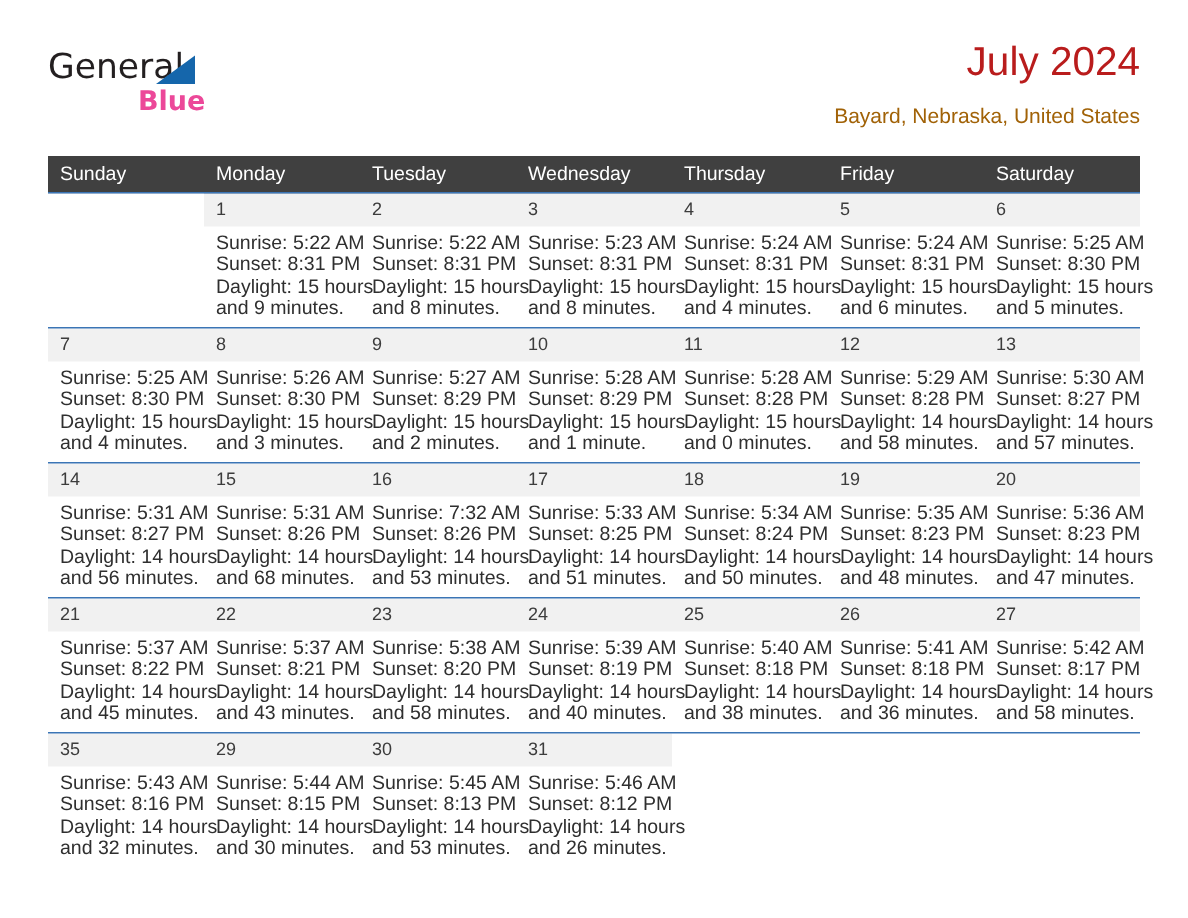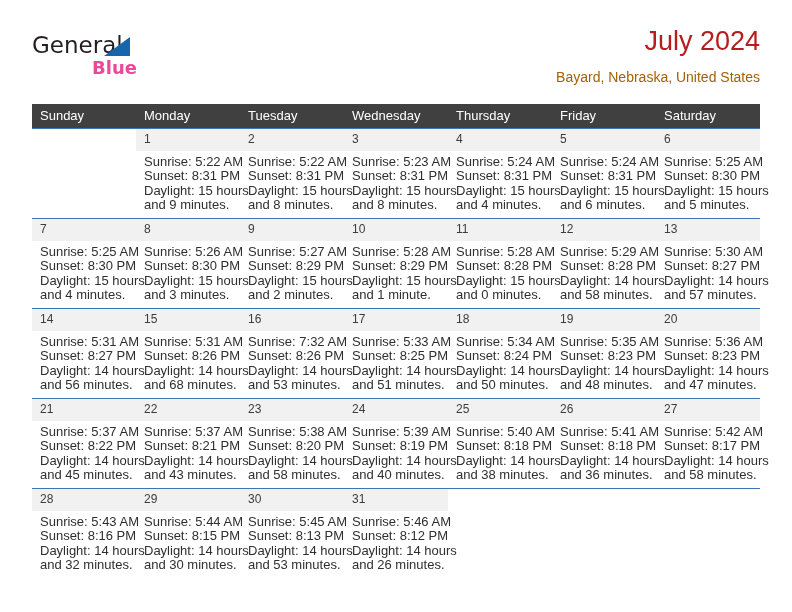--- a/index.html
+++ b/index.html
@@ -442,21 +442,21 @@
               <div>Sunrise: 5:42 AM</div>
               <div>Sunset: 8:17 PM</div>
               <div>Daylight: 14 hours</div>
               <div>and 58 minutes.</div>
             </div>
           </td>
         </tr>
 
         <tr>
           <td class="day">
-            <div class="daynum">28</div>
+            <div class="daynum">35</div>
             <div class="info">
               <div>Sunrise: 5:43 AM</div>
               <div>Sunset: 8:16 PM</div>
               <div>Daylight: 14 hours</div>
               <div>and 32 minutes.</div>
             </div>
           </td>
           <td class="day">
             <div class="daynum">29</div>
             <div class="info">

